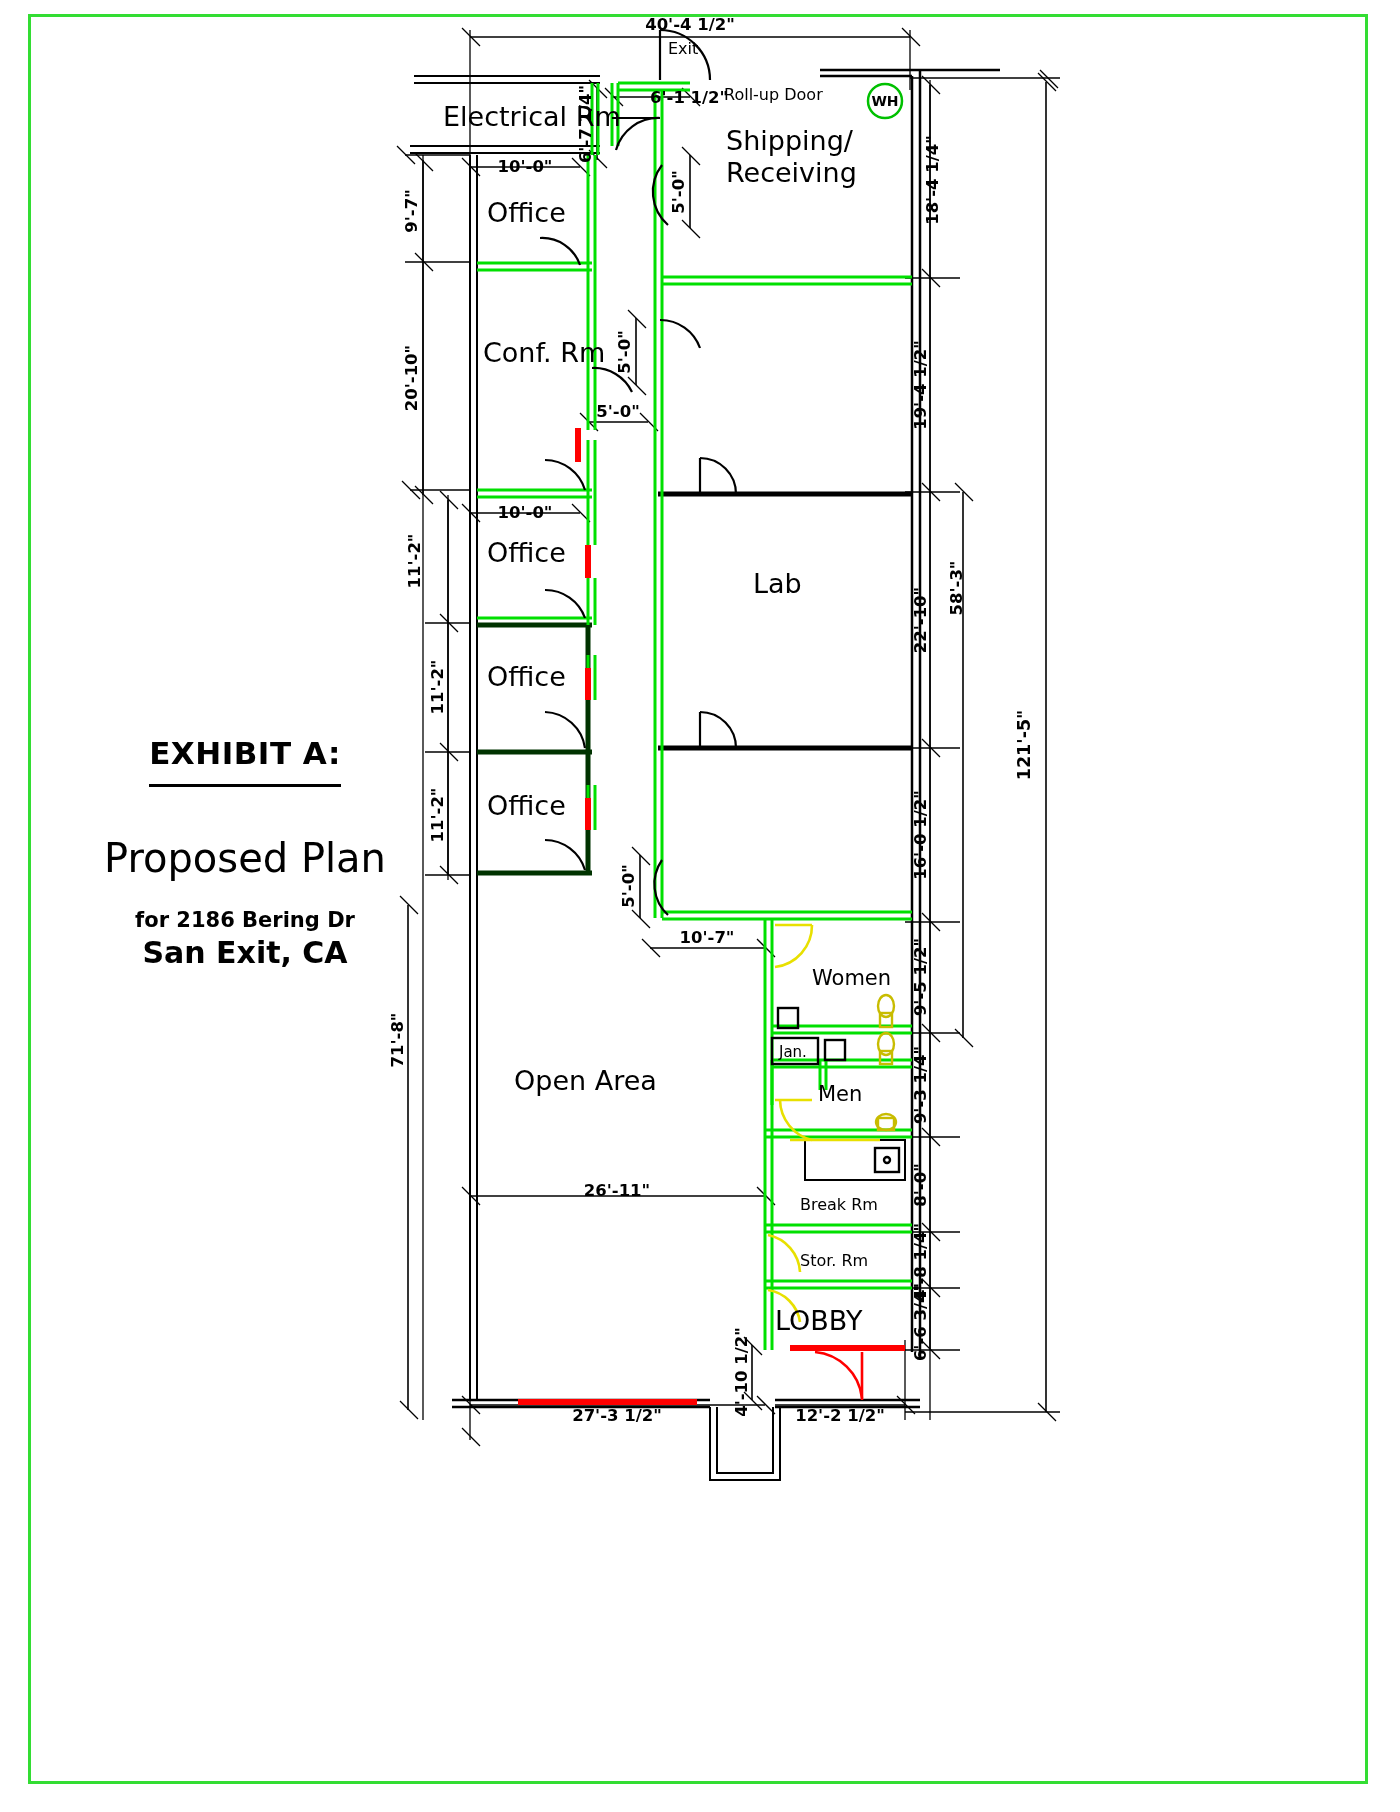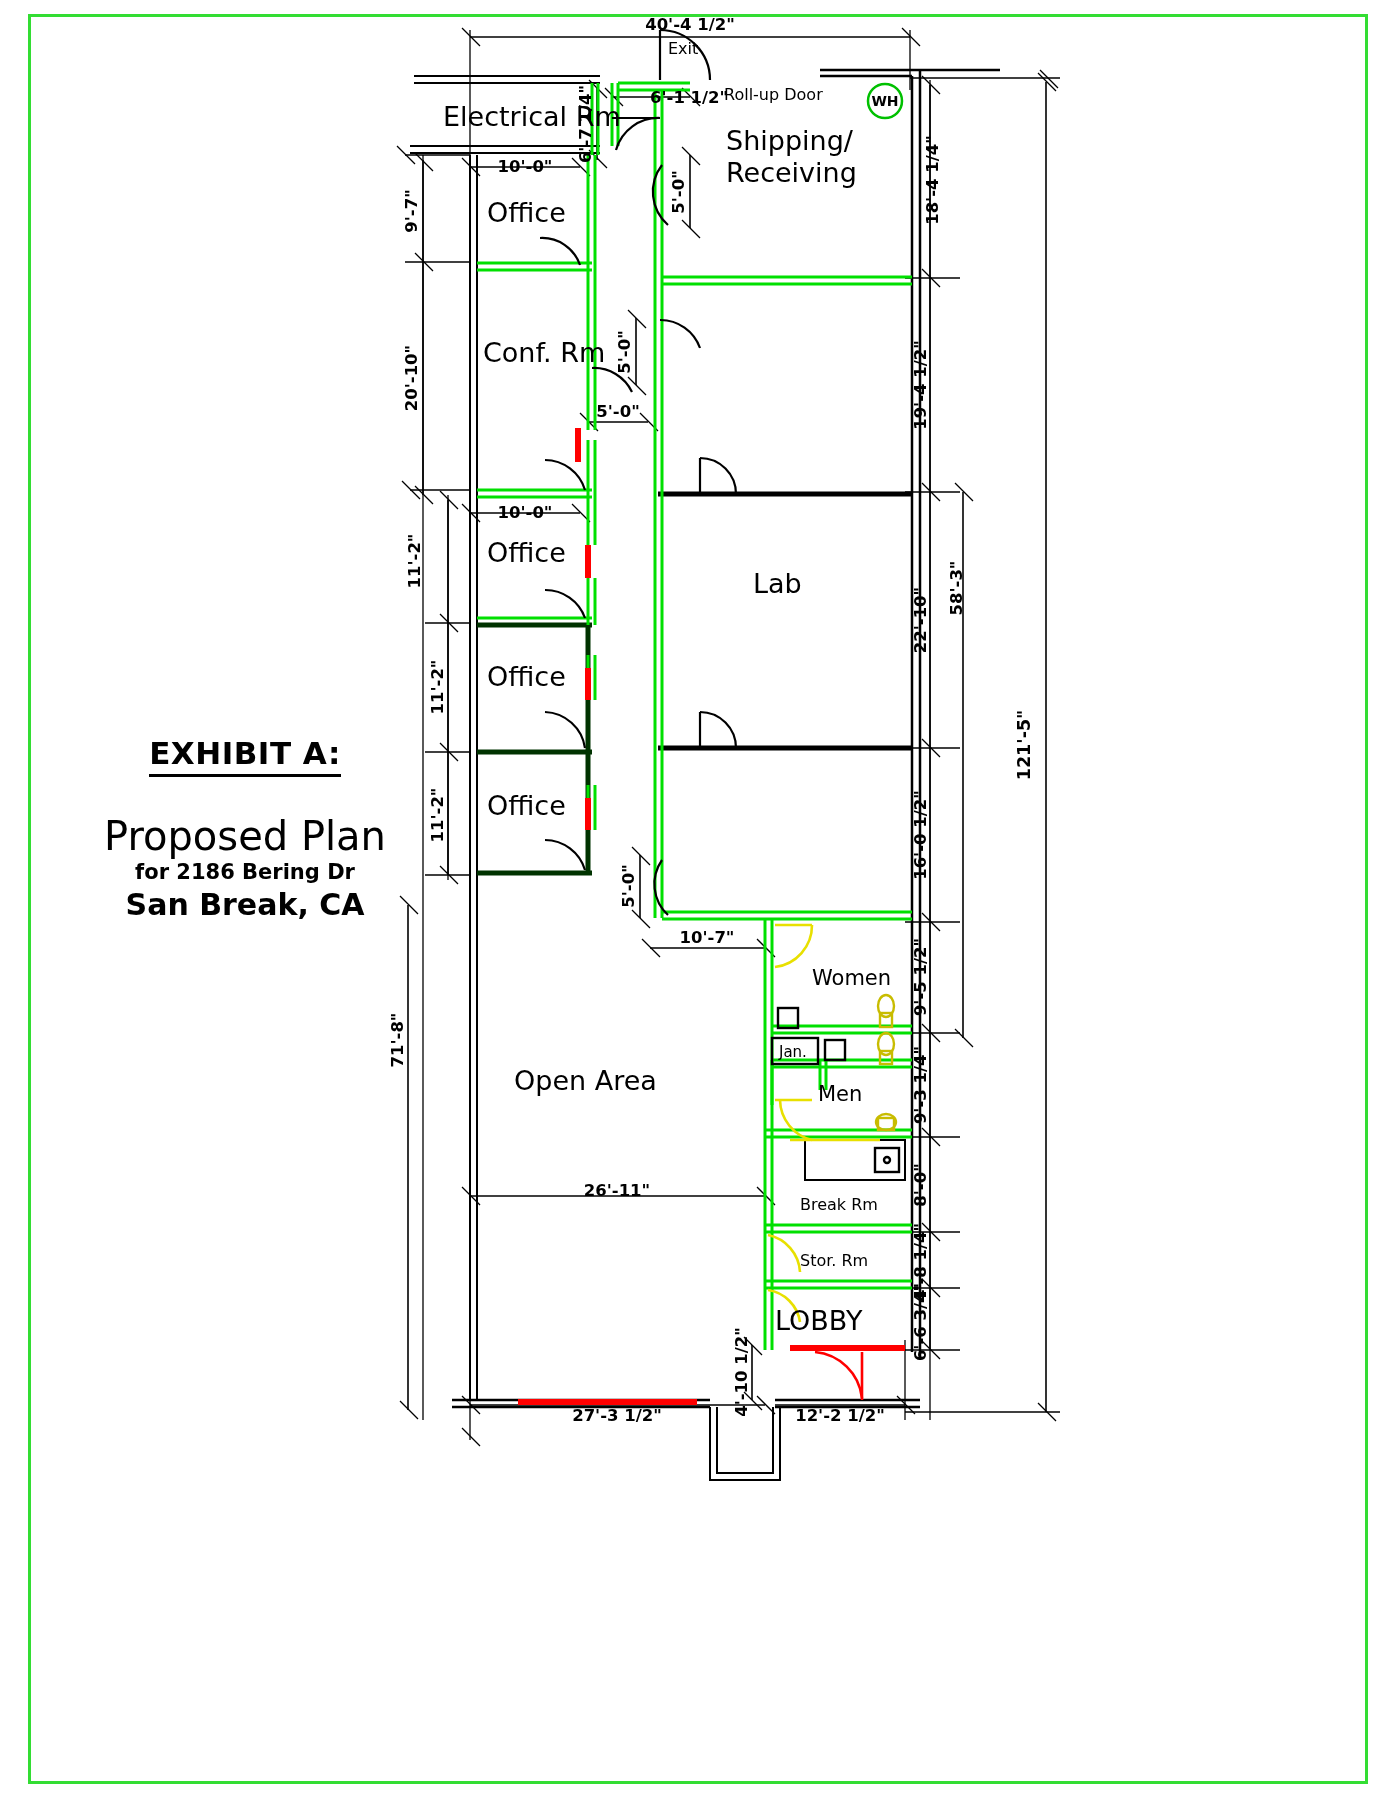--- a/index.html
+++ b/index.html
@@ -74,26 +74,27 @@
     width: 380px;
     text-align: center;
     color: #000;
   }
   #titleblock .t-exhibit {
     font-size: 31px;
     font-weight: bold;
     letter-spacing: 0.5px;
     border-bottom: 3px solid #000;
     display: inline-block;
-    padding-bottom: 3px;
-    margin-bottom: 36px;
+    padding-bottom: 13px;
+    margin-bottom: 48px;
   }
   #titleblock .t-proposed {
     font-size: 40px;
     font-weight: normal;
+    margin-bottom: 26px;
     white-space: nowrap;
   }
   #titleblock .t-addr1 {
     font-size: 21px;
     font-weight: bold;
     white-space: nowrap;
     line-height: 1.28;
   }
   #titleblock .t-addr2 {
     font-size: 30px;
@@ -494,16 +495,16 @@
       <text class="dimtxt" x="617" y="1421" text-anchor="middle">27'-3 1/2"</text>
       <text class="dimtxt" x="840" y="1421" text-anchor="middle">12'-2 1/2"</text>
       <text class="dimtxt" x="747" y="1372" transform="rotate(-90 747 1372)" text-anchor="middle">4'-10 1/2"</text>
     </g>
   </svg>
 
   <div id="titleblock">
     <div class="t-exhibit">EXHIBIT A:</div>
     <div class="t-proposed">Proposed Plan</div>
     <div class="t-addr1">for 2186 Bering Dr</div>
-    <div class="t-addr2">San Break, CA</div>
+    <div class="t-addr2">San Exit, CA</div>
   </div>
 
 </div>
 
 </body></html>

